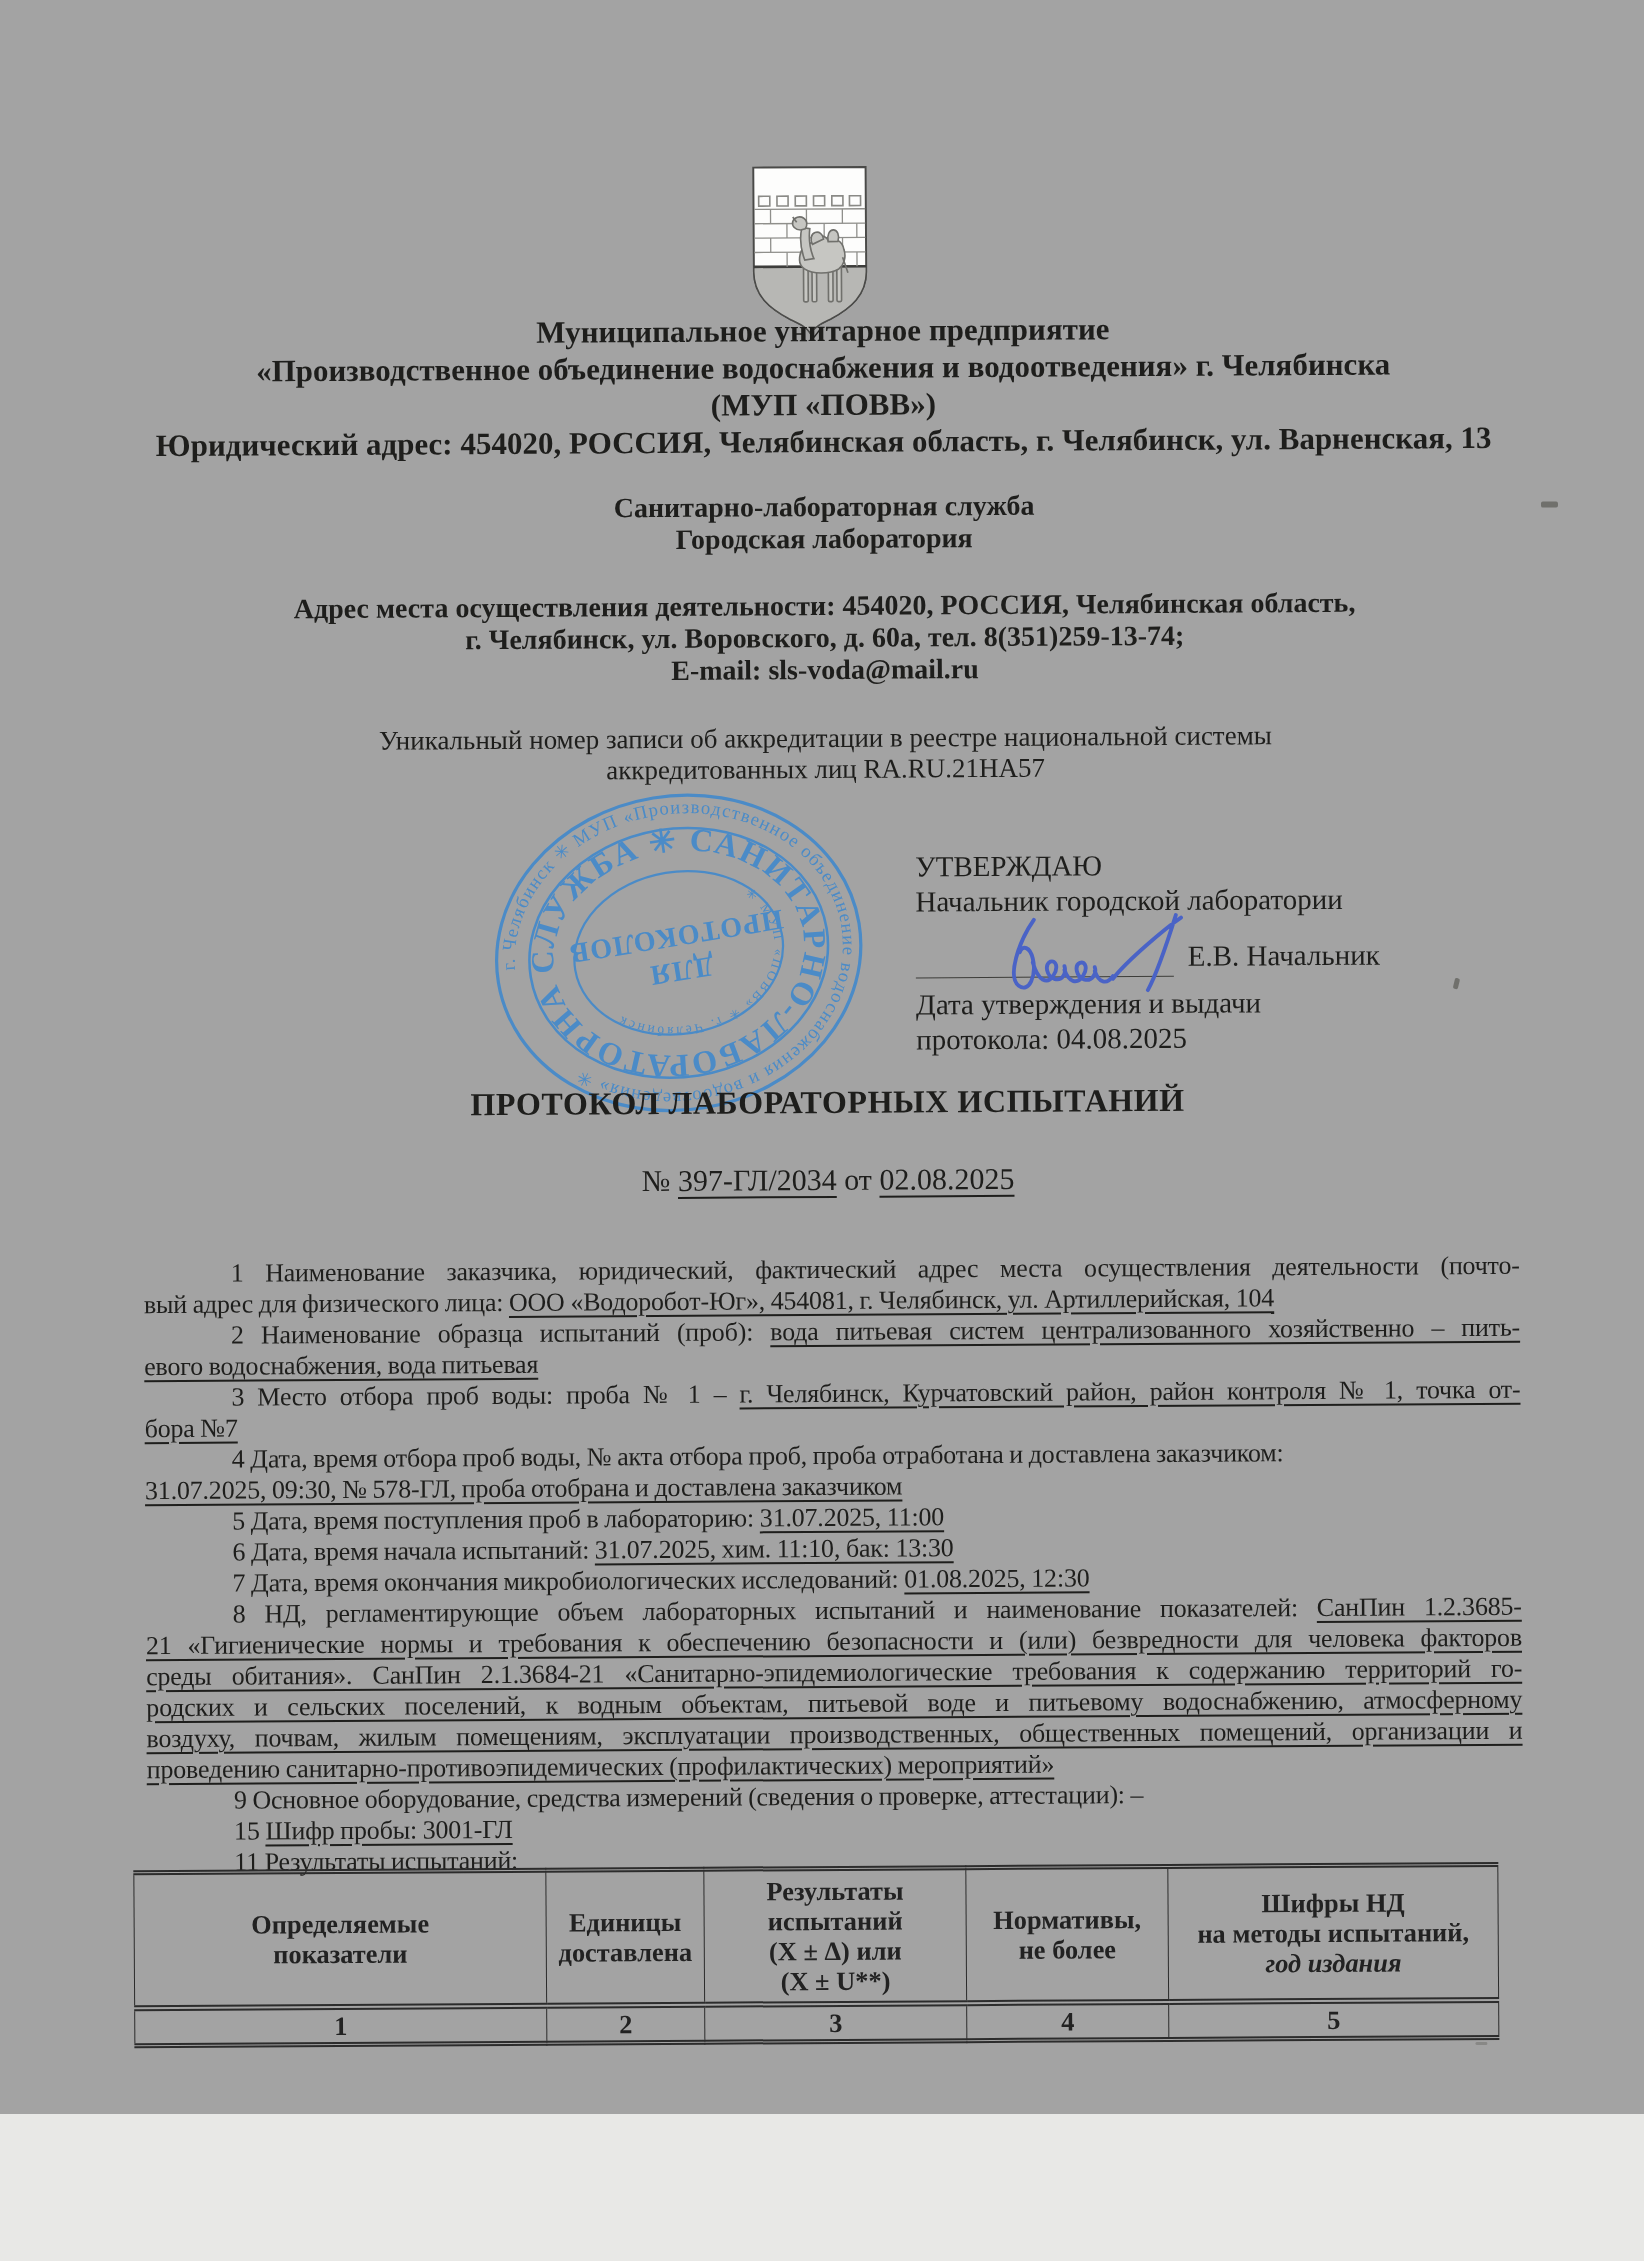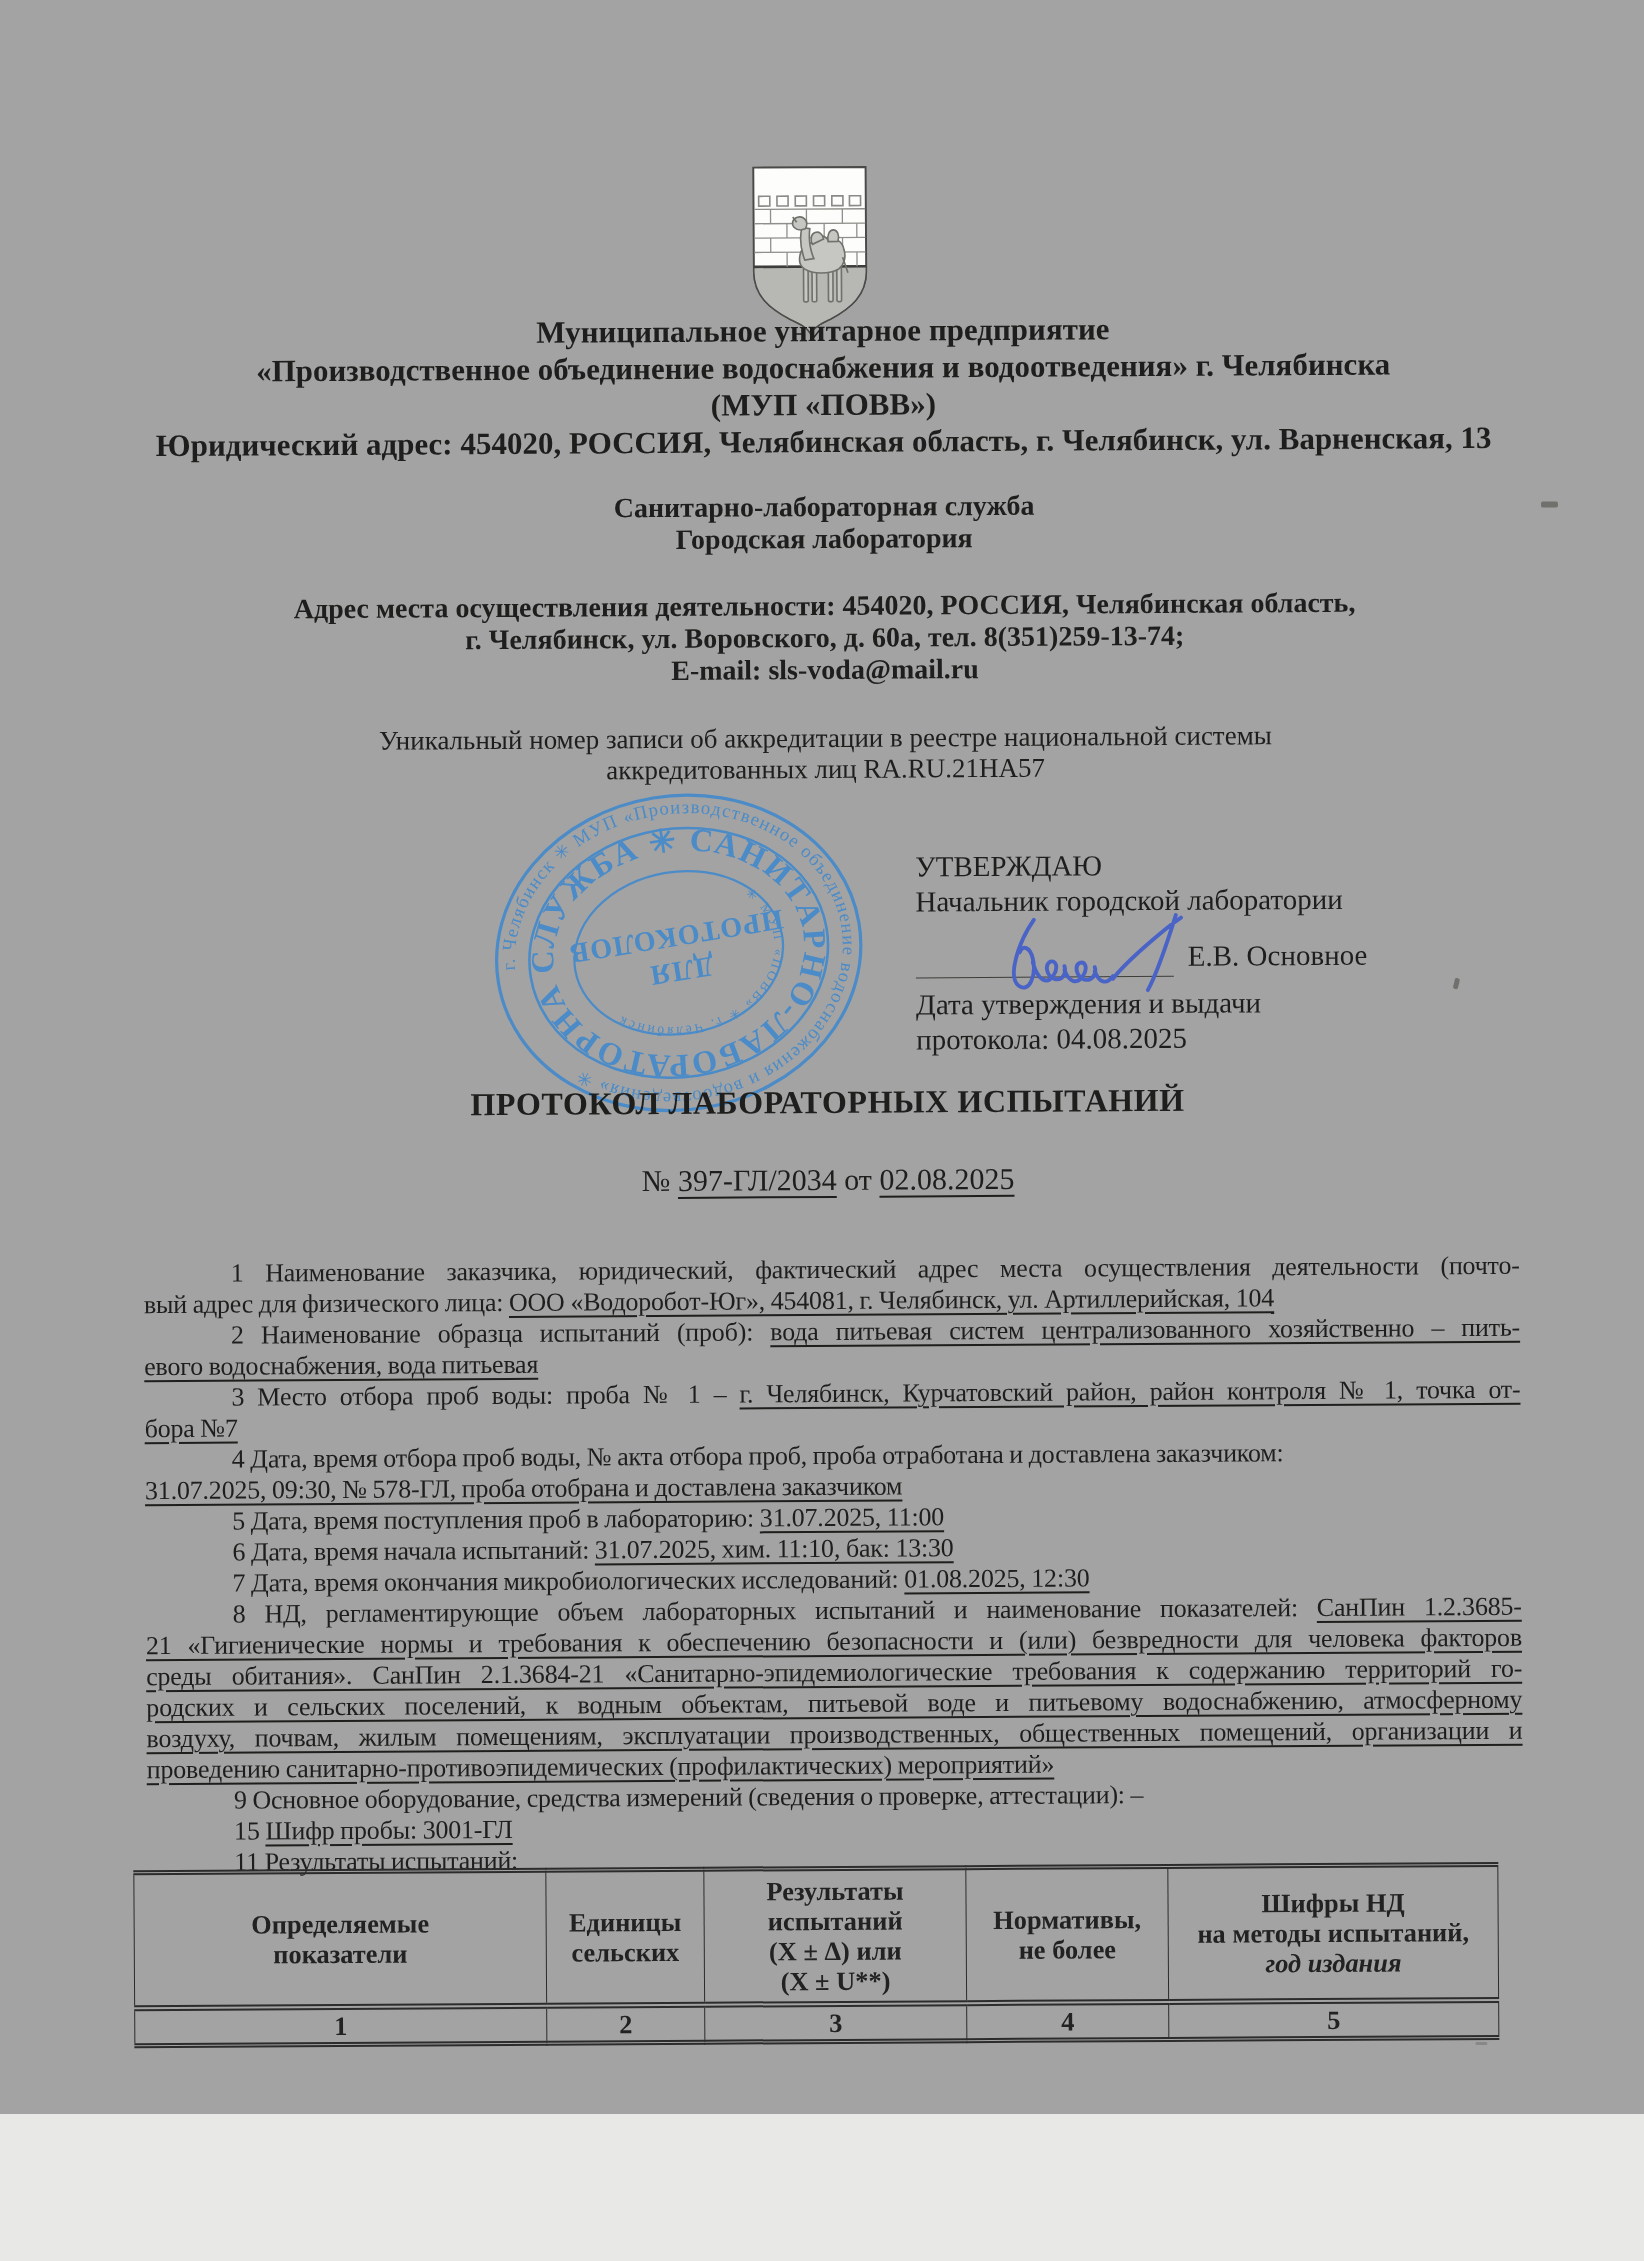--- a/index.html
+++ b/index.html
@@ -142,21 +142,21 @@
     <div class="sign-row">
       <svg id="sig-svg" viewBox="0 0 330 150">
         <path id="sig-path" fill="none" stroke="#4a63c6" stroke-width="6" stroke-linecap="round" d="M64,14 C40,48 22,102 40,116 C56,128 68,100 62,74 C58,56 46,52 42,64
              M62,80 C70,108 84,116 94,100 C102,88 98,76 89,79 C80,84 83,102 96,106 C108,109 114,97 111,86
              M111,92 C117,110 130,116 140,101 C147,90 144,78 135,81 C126,85 129,103 142,107 C154,110 161,98 158,88
              M158,94 C164,112 176,116 186,102
              M186,106 C208,78 268,28 292,12
              M284,8 C270,52 252,102 240,124"></path>
       </svg>
       <div class="sign-line"></div>
-      <div class="sign-name">Е.В. Основное</div>
+      <div class="sign-name">Е.В. Начальник</div>
     </div>
     <div class="date-lines">
       <div>Дата утверждения и выдачи</div>
       <div>протокола: 04.08.2025</div>
     </div>
   </div>
 
   <div class="abs" id="title">ПРОТОКОЛ ЛАБОРАТОРНЫХ ИСПЫТАНИЙ</div>
 
   <div class="abs" id="numline">
@@ -195,21 +195,21 @@
           <col style="width:330px">
     </colgroup>
     <thead>
       <tr>
         <th>
               <span class="pre">Определяемые
 показатели</span>
             </th>
         <th>
               <span class="pre">Единицы
-сельских</span>
+доставлена</span>
             </th>
         <th>
               <span class="pre">Результаты
 испытаний
 (X ± Δ) или
 (X ± U**)</span>
             </th>
         <th>
               <span class="pre">Нормативы,
 не более</span>

